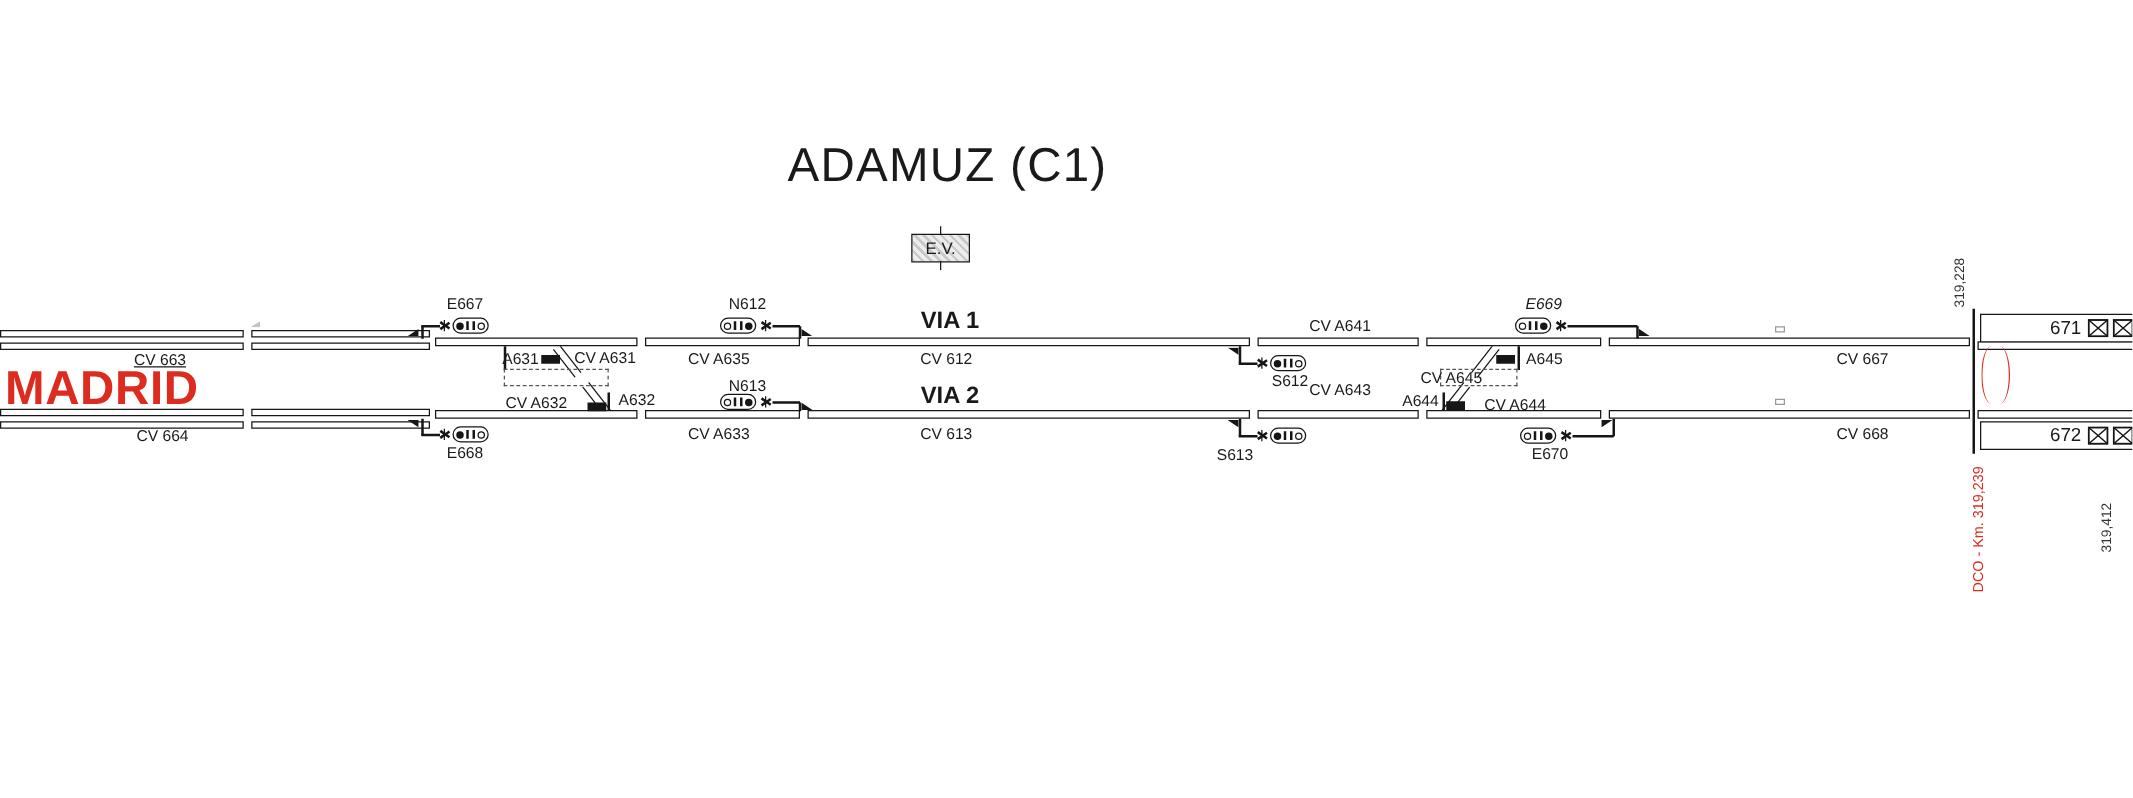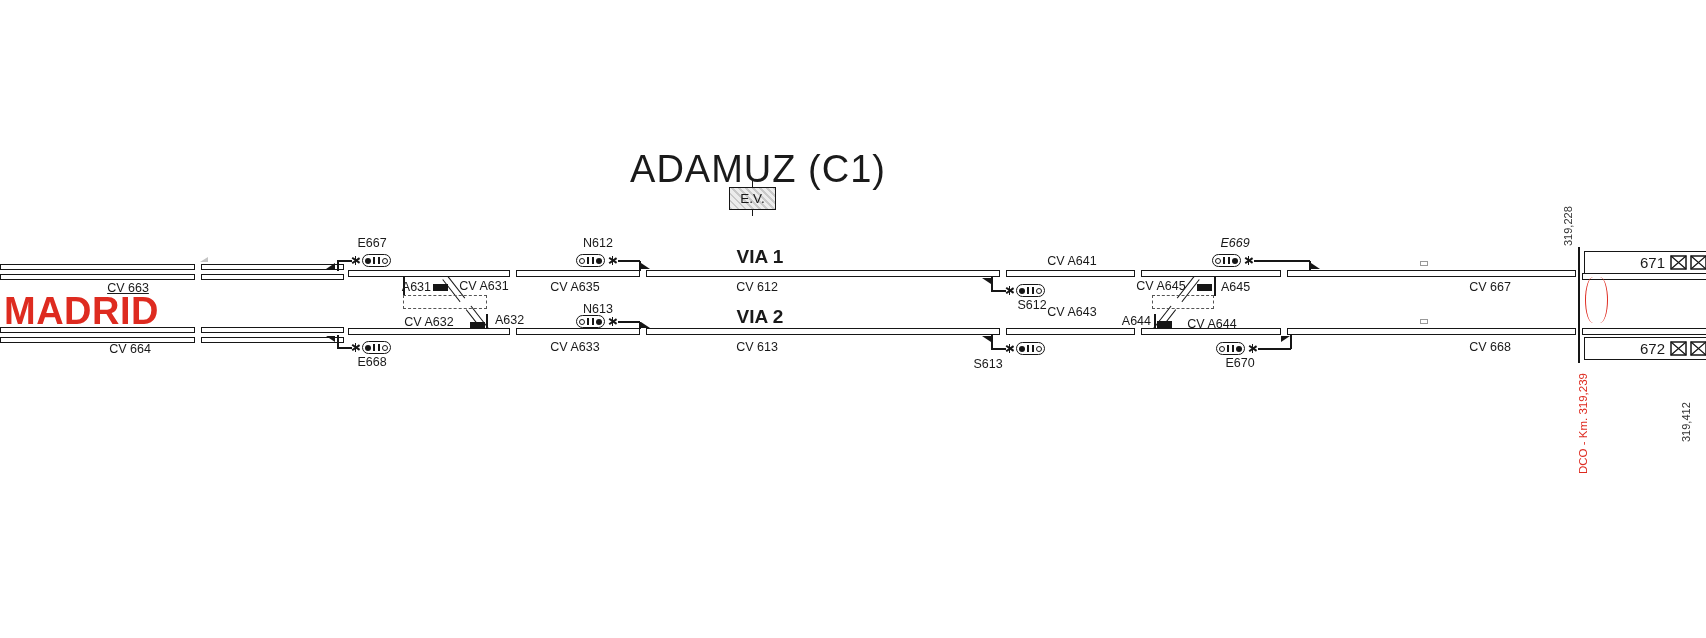--- a/index.html
+++ b/index.html
@@ -1,18 +1,18 @@
 <!DOCTYPE html>
 <html><head>
 <meta charset="utf-8">
 <style>
   html,body{margin:0;padding:0;background:#fff;}
   #canvas{position:relative;width:1706px;height:638px;background:#ffffff;overflow:hidden;
           font-family:"Liberation Sans", sans-serif;color:#1a1a1a;}
-  .abs{position:absolute;margin-top:36px;}
+  .abs{position:absolute;}
   .lbl{position:absolute;font-size:12.5px;line-height:13px;text-align:center;white-space:nowrap;z-index:6;}
   .lbl-r{text-align:right;}
   .lbl-l{text-align:center;}
   .trk{position:absolute;height:7px;background:#fff;border:1.3px solid #161616;box-sizing:border-box;z-index:3;}
   .appr{position:absolute;height:6px;background:#fff;border:1.2px solid #161616;box-sizing:border-box;z-index:3;}
   .xov{position:absolute;height:7px;background:#fff;border-top:1.3px solid #161616;border-bottom:1.3px solid #161616;box-sizing:border-box;z-index:1;}
   .xgap{position:absolute;width:10px;height:11px;background:#fff;z-index:2;}
   .tick{position:absolute;width:1.5px;background:#161616;z-index:4;}
   .mot{position:absolute;width:15px;height:7px;background:#161616;z-index:4;}
   .dash{position:absolute;border:1.1px dashed #555;box-sizing:border-box;z-index:5;background:transparent;}
@@ -208,21 +208,21 @@
 
   <div class="via" style="left:718px;top:246px;width:84px;">VIA 1</div>
   <div class="via" style="left:718px;top:306px;width:84px;">VIA 2</div>
 
   <div class="lbl" style="left:96px;top:282px;width:64px;text-decoration:underline;">CV 663</div>
   <div class="lbl lbl-r" style="left:396px;top:281px;width:35px;">A631</div>
   <div class="lbl" style="left:452px;top:280px;width:64px;">CV A631</div>
   <div class="lbl" style="left:543px;top:281px;width:64px;">CV A635</div>
   <div class="lbl" style="left:725px;top:281px;width:64px;">CV 612</div>
   <div class="lbl" style="left:1040px;top:255px;width:64px;">CV A641</div>
-  <div class="lbl" style="left:1129px;top:280px;width:64px;">CV A645</div>
+  <div class="lbl" style="left:1129px;top:296px;width:64px;">CV A645</div>
   <div class="lbl lbl-l" style="left:1218px;top:281px;width:35px;">A645</div>
   <div class="lbl" style="left:1458px;top:281px;width:64px;">CV 667</div>
 
   <div class="lbl" style="left:397px;top:316px;width:64px;">CV A632</div>
   <div class="lbl lbl-l" style="left:492px;top:314px;width:35px;">A632</div>
   <div class="lbl lbl-r" style="left:1116px;top:315px;width:35px;">A644</div>
   <div class="lbl" style="left:1040px;top:306px;width:64px;">CV A643</div>
   <div class="lbl" style="left:1180px;top:318px;width:64px;">CV A644</div>
   <div class="lbl" style="left:98px;top:343px;width:64px;">CV 664</div>
   <div class="lbl" style="left:543px;top:341px;width:64px;">CV A633</div>

